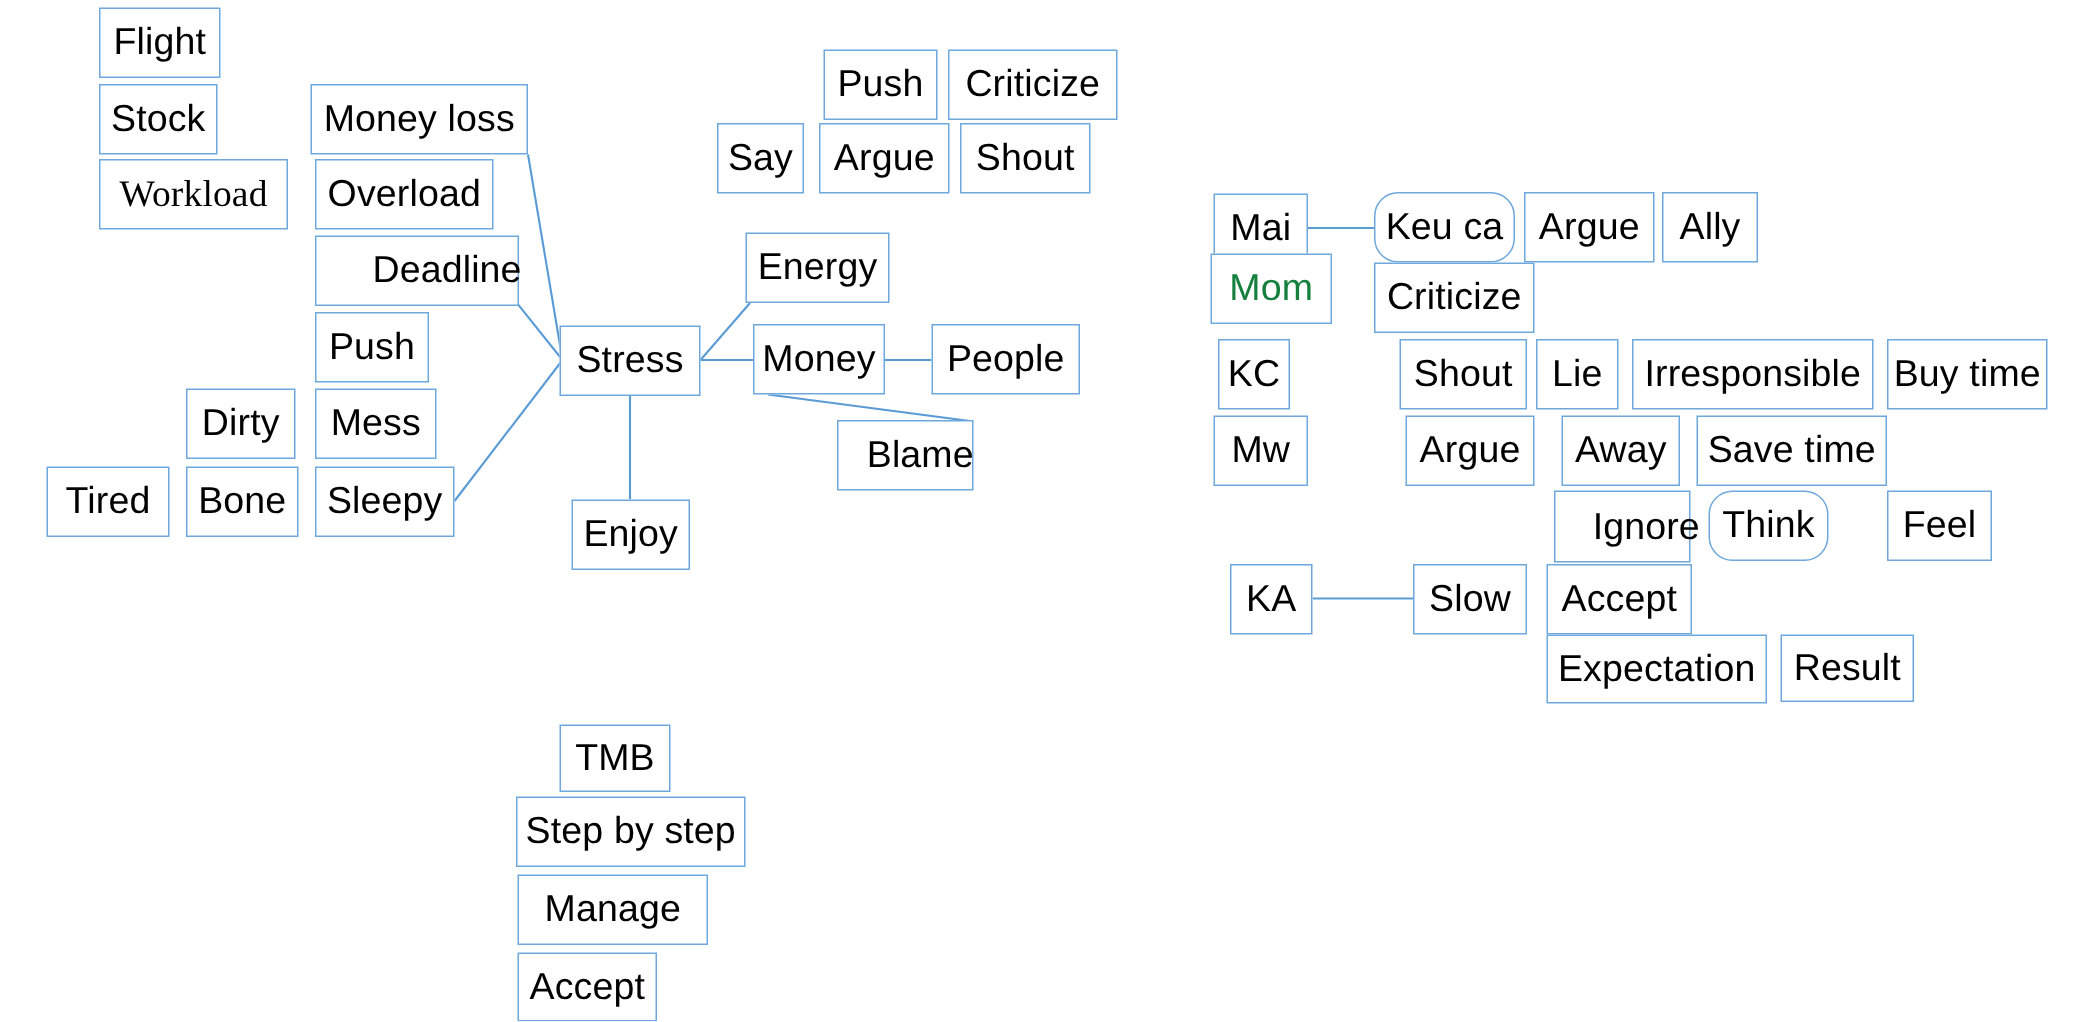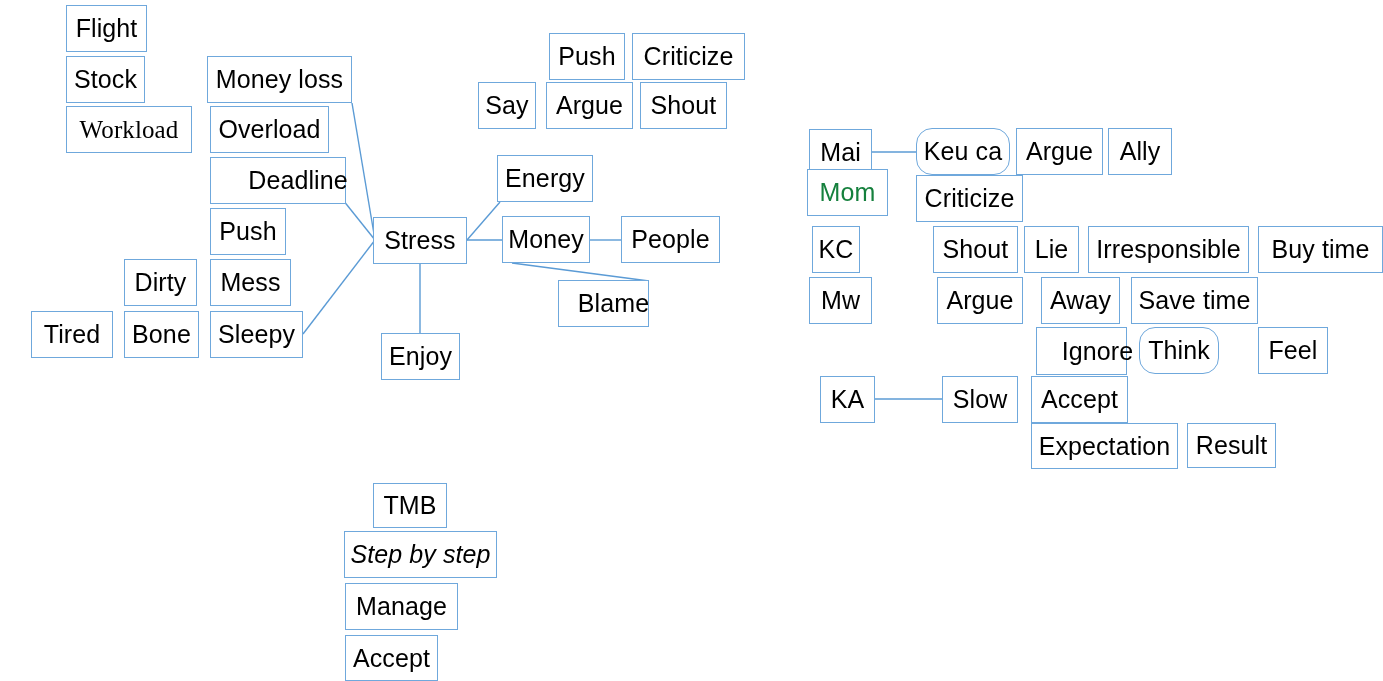--- a/index.html
+++ b/index.html
@@ -150,21 +150,21 @@
       </div>
       <div class="node" style="left: 933px; top: 226px; width: 85px; height: 47px; border-color: rgb(111, 168, 220); color: rgb(0, 0, 0);">
         <span>Shout</span>
       </div>
       <div class="node" style="left: 1024px; top: 226px; width: 55px; height: 47px; border-color: rgb(111, 168, 220); color: rgb(0, 0, 0);">
         <span>Lie</span>
       </div>
       <div class="node" style="left: 1088px; top: 226px; width: 161px; height: 47px; border-color: rgb(111, 168, 220); color: rgb(0, 0, 0);">
         <span>Irresponsible</span>
       </div>
-      <div class="node" style="left: 1258px; top: 226px; width: 125px; height: 47px; border-color: rgb(111, 168, 220); color: rgb(0, 0, 0);">
+      <div class="node" style="left: 1258px; top: 226px; width: 107px; height: 47px; border-color: rgb(111, 168, 220); color: rgb(0, 0, 0);">
         <span>Buy time</span>
       </div>
       <div class="node" style="left: 809px; top: 277px; width: 63px; height: 47px; border-color: rgb(111, 168, 220); color: rgb(0, 0, 0);">
         <span>Mw</span>
       </div>
       <div class="node" style="left: 937px; top: 277px; width: 86px; height: 47px; border-color: rgb(111, 168, 220); color: rgb(0, 0, 0);">
         <span>Argue</span>
       </div>
       <div class="node" style="left: 1041px; top: 277px; width: 79px; height: 47px; border-color: rgb(111, 168, 220); color: rgb(0, 0, 0);">
         <span>Away</span>
@@ -192,23 +192,23 @@
       </div>
       <div class="node" style="left: 1031px; top: 423px; width: 147px; height: 46px; border-color: rgb(111, 168, 220); color: rgb(0, 0, 0);">
         <span>Expectation</span>
       </div>
       <div class="node" style="left: 1187px; top: 423px; width: 89px; height: 45px; border-color: rgb(111, 168, 220); color: rgb(0, 0, 0);">
         <span>Result</span>
       </div>
       <div class="node" style="left: 373px; top: 483px; width: 74px; height: 45px; border-color: rgb(111, 168, 220); color: rgb(0, 0, 0);">
         <span>TMB</span>
       </div>
-      <div class="node" style="left: 344px; top: 531px; width: 153px; height: 47px; border-color: rgb(111, 168, 220); color: rgb(0, 0, 0); font-style: italic;">
+      <div class="node" style="left: 344px; top: 531px; width: 153px; height: 47px; border-color: rgb(111, 168, 220); color: rgb(0, 0, 0);">
         <span>Step by step</span>
       </div>
-      <div class="node" style="left: 345px; top: 583px; width: 113px; height: 47px; border-color: rgb(111, 168, 220); color: rgb(0, 0, 0);">
+      <div class="node" style="left: 345px; top: 583px; width: 127px; height: 47px; border-color: rgb(111, 168, 220); color: rgb(0, 0, 0);">
         <span>Manage</span>
       </div>
       <div class="node" style="left: 345px; top: 635px; width: 93px; height: 46px; border-color: rgb(111, 168, 220); color: rgb(0, 0, 0);">
         <span>Accept</span>
       </div>
     </div>
 </div>
 
 </body></html>

